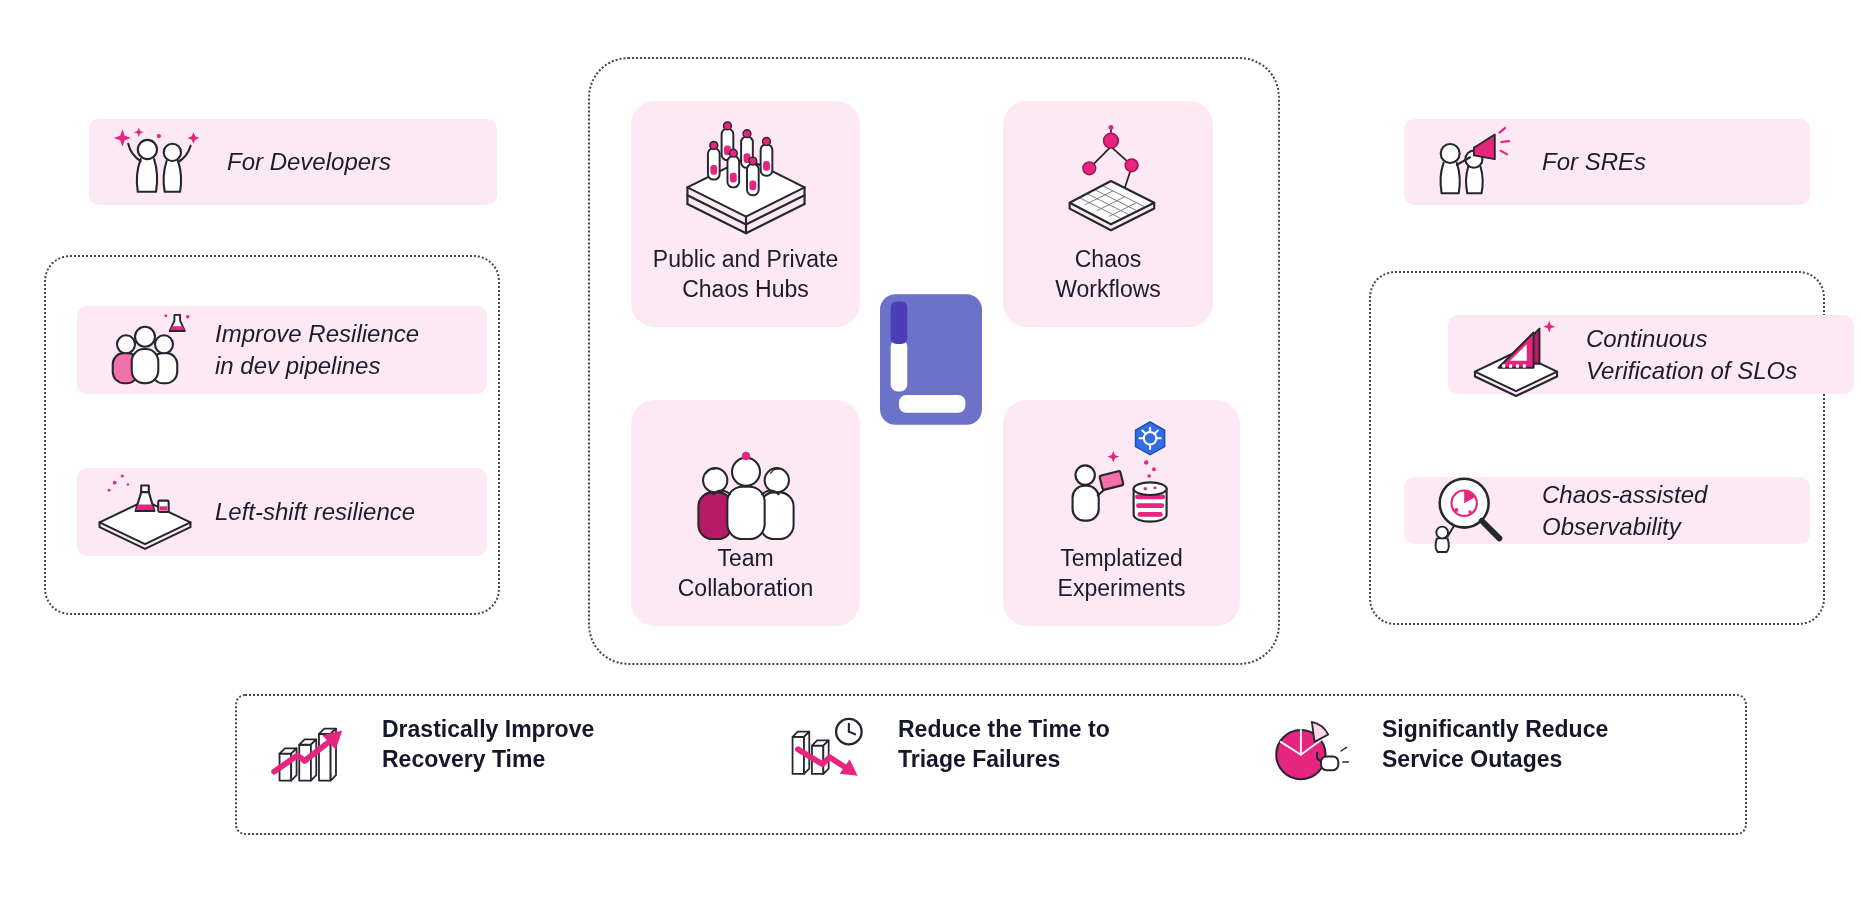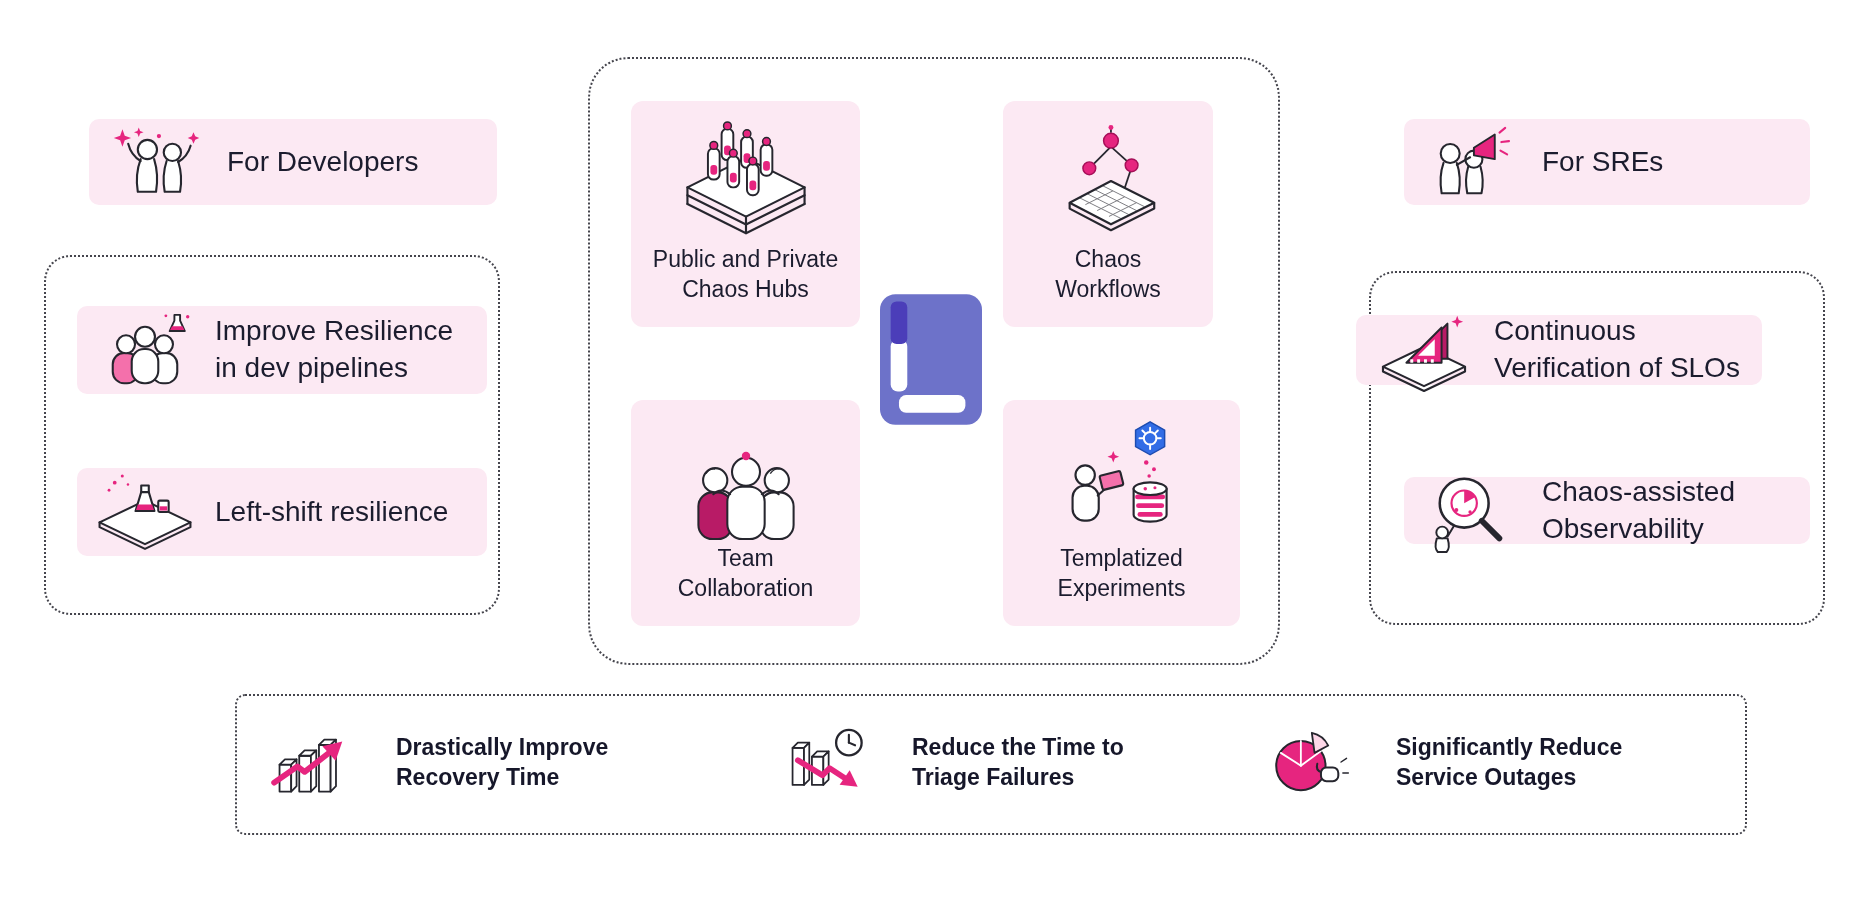--- a/index.html
+++ b/index.html
@@ -1,27 +1,27 @@
 <!DOCTYPE html>
 <html style="--pink: #fce9f3; --text: #1b1c2e; --dot: #45454d; --logo: #6d72c9; --logo-dark: #4b3eb9;"><head>
 <meta charset="utf-8">
 <style>
   html,body{margin:0;padding:0;}
   body{width:1861px;height:900px;position:relative;background:#ffffff;
        font-family:"Liberation Sans",sans-serif;color:var(--text,#1b1c2e);overflow:hidden;}
   .abs{position:absolute;}
   .pink-card{background:var(--pink,#fce9f3);border-radius:10px;display:flex;align-items:center;gap:16px;padding:0 14px;}
   .ic-box{flex:0 0 auto;width:108px;display:flex;justify-content:center;align-items:center;}
-  .side-label{font-size:28px;line-height:1.32;white-space:pre-line;color:var(--text,#1b1c2e);}
+  .side-label{font-size:24px;line-height:1.32;white-space:pre-line;color:var(--text,#1b1c2e);font-style:italic;}
   .dotted{border:2px dotted var(--dot,#45454d);}
-  .center-card{position:absolute;background:var(--pink,#fce9f3);border-radius:12px;}
+  .center-card{position:absolute;background:var(--pink,#fce9f3);border-radius:24px;}
   .center-card .c-ic{position:absolute;left:0;right:0;display:flex;justify-content:center;}
   .center-label{position:absolute;left:8px;right:8px;bottom:22px;text-align:center;
                 font-size:23px;line-height:1.3;white-space:pre-line;color:var(--text,#1b1c2e);}
-  .bottom-item{position:absolute;height:96px;display:flex;align-items:center;gap:38px;}
+  .bottom-item{position:absolute;height:96px;display:flex;align-items:flex-start;gap:24px;}
   .b-ic{flex:0 0 auto;display:flex;align-items:center;justify-content:center;width:96px;}
   .bottom-label{font-size:23px;font-weight:700;line-height:1.32;white-space:pre-line;color:#16172a;}
   svg{display:block;}
 </style>
 </head>
 <body>
 
 <div class="abs" style="left:0;top:0;width:1861px;height:900px">
 
   <div class="pink-card abs" style="left:89px;top:119px;width:380px;height:86px">
@@ -250,21 +250,21 @@
             <path d="M81 18 L89 17"></path>
             <path d="M80 27 L87 31"></path>
         </g>
       </svg>
     </span>
     <span class="side-label">For SREs</span>
   </div>
 
   <div class="dotted abs" style="left:1369px;top:271px;width:452px;height:350px;border-radius:26px"></div>
 
-  <div class="pink-card abs" style="left:1356px;top:315px;width:378px;height:70px">
+  <div class="pink-card abs" style="left:1448px;top:315px;width:378px;height:79px">
     <span class="ic-box">
       <svg width="94" height="84" viewBox="0 0 96 86">
         <g fill="#fff" stroke="#26262e" stroke-width="2.2" stroke-linejoin="round">
           <path d="M6 60 L48 40 L90 60 L48 80 Z"></path>
           <path d="M6 60 L6 65 L48 85 L90 65 L90 60" fill="none"></path>
         </g>
         <path d="M36 52 L72 16 L72 52 Z" fill="#b81b66" stroke="#26262e" stroke-width="2" stroke-linejoin="round"></path>
         <path d="M30 56 L66 20 L66 56 Z" fill="#e6257f" stroke="#26262e" stroke-width="2" stroke-linejoin="round"></path>
         <path d="M42 49 L59 32 L59 49 Z" fill="#fff"></path>
         <g fill="#fff">

